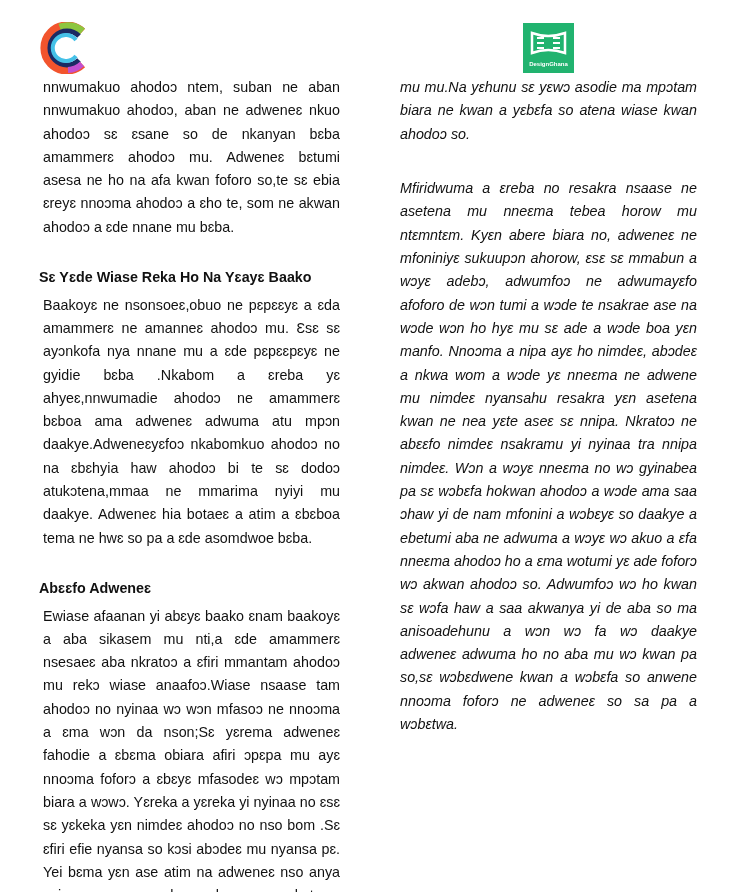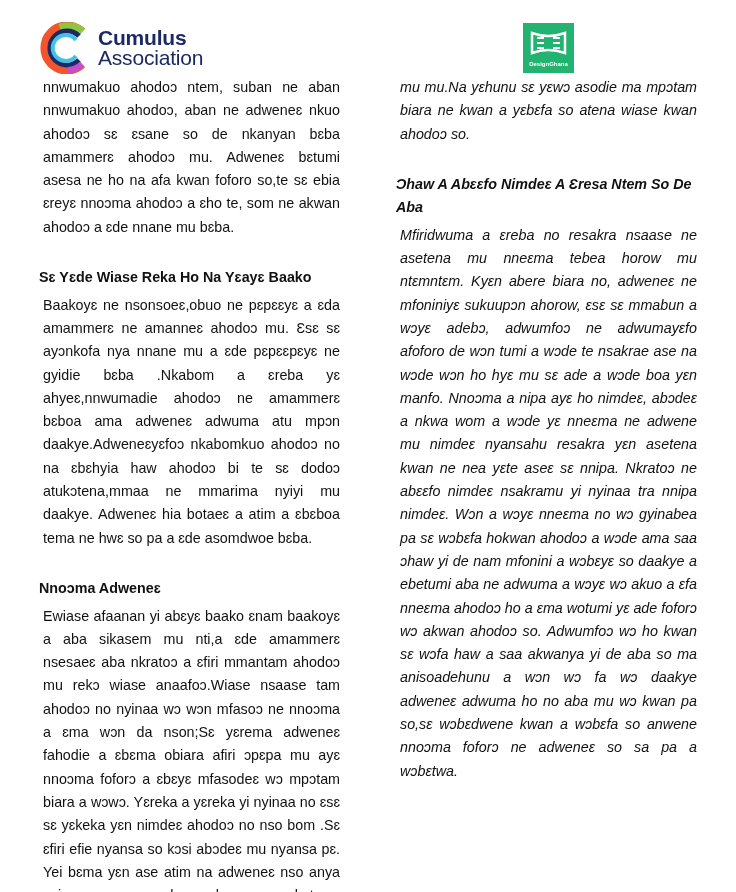--- a/index.html
+++ b/index.html
@@ -34,44 +34,39 @@
 
 <div class="header">
   <div class="cumulus">
     <svg viewBox="0 0 56 52">
       <path d="M44 10 A22 22 0 1 0 44 42" fill="none" stroke="#f2542d" stroke-width="9"></path>
       <path d="M44 10 A22 22 0 0 0 22 6" fill="none" stroke="#8dc63f" stroke-width="9"></path>
       <path d="M41 14 A17 17 0 1 0 41 38" fill="none" stroke="#1b2a63" stroke-width="5"></path>
       <path d="M38 18 A13 13 0 1 0 38 34" fill="none" stroke="#45c1e8" stroke-width="4"></path>
       <path d="M44 42 A22 22 0 0 1 30 48" fill="none" stroke="#c14fd1" stroke-width="6"></path>
     </svg>
-    <div class="cumulus-text">
-      <div class="l1">Cumulus</div>
-      <div class="l2">Association</div>
-    </div>
   </div>
 
   <div class="dg-logo">
     <svg viewBox="0 0 39 28">
       <path d="M3 4 Q19 10 36 4 L36 24 Q19 18 3 24 Z" fill="none" stroke="#ffffff" stroke-width="2.5"></path>
       <path d="M8 9 h7 M8 14 h7 M8 19 h7 M24 9 h7 M24 14 h7 M24 19 h7" stroke="#ffffff" stroke-width="2.2"></path>
     </svg>
     <div class="dgtext">DesignGhana</div>
   </div>
 
 </div>
 
 <div class="col left">
   <p>nnwumakuo ahodoɔ ntem, suban ne aban nnwumakuo ahodoɔ, aban ne adweneɛ nkuo ahodoɔ sɛ ɛsane so de nkanyan bɛba amammerɛ ahodoɔ mu. Adweneɛ bɛtumi asesa ne ho na afa kwan foforo so,te sɛ ebia ɛreyɛ nnoɔma ahodoɔ a ɛho te, som ne akwan ahodoɔ a ɛde nnane mu bɛba.</p>
   <div class="gap"></div>
   <h3>Sɛ Yɛde Wiase Reka Ho Na Yɛayɛ Baako</h3>
   <p>Baakoyɛ ne nsonsoeɛ,obuo ne pɛpɛɛyɛ a ɛda amammerɛ ne amanneɛ ahodoɔ mu. Ɛsɛ sɛ ayɔnkofa nya nnane mu a ɛde pɛpɛɛpɛyɛ ne gyidie bɛba .Nkabom a ɛreba yɛ ahyeɛ,nnwumadie ahodoɔ ne amammerɛ bɛboa ama adweneɛ adwuma atu mpɔn daakye.Adweneɛyɛfoɔ nkabomkuo ahodoɔ no na ɛbɛhyia haw ahodoɔ bi te sɛ dodoɔ atukɔtena,mmaa ne mmarima nyiyi mu daakye. Adweneɛ hia botaeɛ a atim a ɛbɛboa tema ne hwɛ so pa a ɛde asomdwoe bɛba.</p>
   <div class="gap"></div>
-  <h3>Nnoɔma Adweneɛ</h3>
+  <h3>Abɛɛfo Adweneɛ</h3>
   <p>Ewiase afaanan yi abɛyɛ baako ɛnam baakoyɛ a aba sikasem mu nti,a ɛde amammerɛ nsesaeɛ aba nkratoɔ a ɛfiri mmantam ahodoɔ mu rekɔ wiase anaafoɔ.Wiase nsaase tam ahodoɔ no nyinaa wɔ wɔn mfasoɔ ne nnoɔma a ɛma wɔn da nson;Sɛ yɛrema adweneɛ fahodie a ɛbɛma obiara afiri ɔpɛpa mu ayɛ nnoɔma foforɔ a ɛbɛyɛ mfasodeɛ wɔ mpɔtam biara a wɔwɔ. Yɛreka a yɛreka yi nyinaa no ɛsɛ sɛ yɛkeka yɛn nimdeɛ ahodoɔ no nso bom .Sɛ ɛfiri efie nyansa so kɔsi abɔdeɛ mu nyansa pɛ. Yei bɛma yɛn ase atim na adweneɛ nso anya nyinasoɔ pa wɔ nkuro akɛseɛ ne nketewa nyinaa mu berɛ yɛresua amammerɛ ne amanneɛ nyinaa ara .Ɛsɛ sɛ yɛyɛ no wɔ dodoɔ</p>
 </div>
 
 <div class="col right">
   <p>mu mu.Na yɛhunu sɛ yɛwɔ asodie ma mpɔtam biara ne kwan a yɛbɛfa so atena wiase kwan ahodoɔ so.</p>
   <div class="gap"></div>
-  <h3>Ɔhaw A Abɛɛfo Nimdeɛ A Ɛresa Ntem So De Aba</h3>
   <p>Mfiridwuma a ɛreba no resakra nsaase ne asetena mu nneɛma tebea horow mu ntɛmntɛm. Kyɛn abere biara no, adweneɛ ne mfoniniyɛ sukuupɔn ahorow, ɛsɛ sɛ mmabun a wɔyɛ adebɔ, adwumfoɔ ne adwumayɛfo afoforo de wɔn tumi a wɔde te nsakrae ase na wɔde wɔn ho hyɛ mu sɛ ade a wɔde boa yɛn manfo. Nnoɔma a nipa ayɛ ho nimdeɛ, abɔdeɛ a nkwa wom a wɔde yɛ nneɛma ne adwene mu nimdeɛ nyansahu resakra yɛn asetena kwan ne nea yɛte aseɛ sɛ nnipa. Nkratoɔ ne abɛɛfo nimdeɛ nsakramu yi nyinaa tra nnipa nimdeɛ. Wɔn a wɔyɛ nneɛma no wɔ gyinabea pa sɛ wɔbɛfa hokwan ahodoɔ a wɔde ama saa ɔhaw yi de nam mfonini a wɔbɛyɛ so daakye a ebetumi aba ne adwuma a wɔyɛ wɔ akuo a ɛfa nneɛma ahodoɔ ho a ɛma wotumi yɛ ade foforɔ wɔ akwan ahodoɔ so. Adwumfoɔ wɔ ho kwan sɛ wɔfa haw a saa akwanya yi de aba so ma anisoadehunu a wɔn wɔ fa wɔ daakye adweneɛ adwuma ho no aba mu wɔ kwan pa so,sɛ wɔbɛdwene kwan a wɔbɛfa so anwene nnoɔma foforɔ ne adweneɛ so sa pa a wɔbɛtwa.</p>
 </div>
 
 </body></html>

